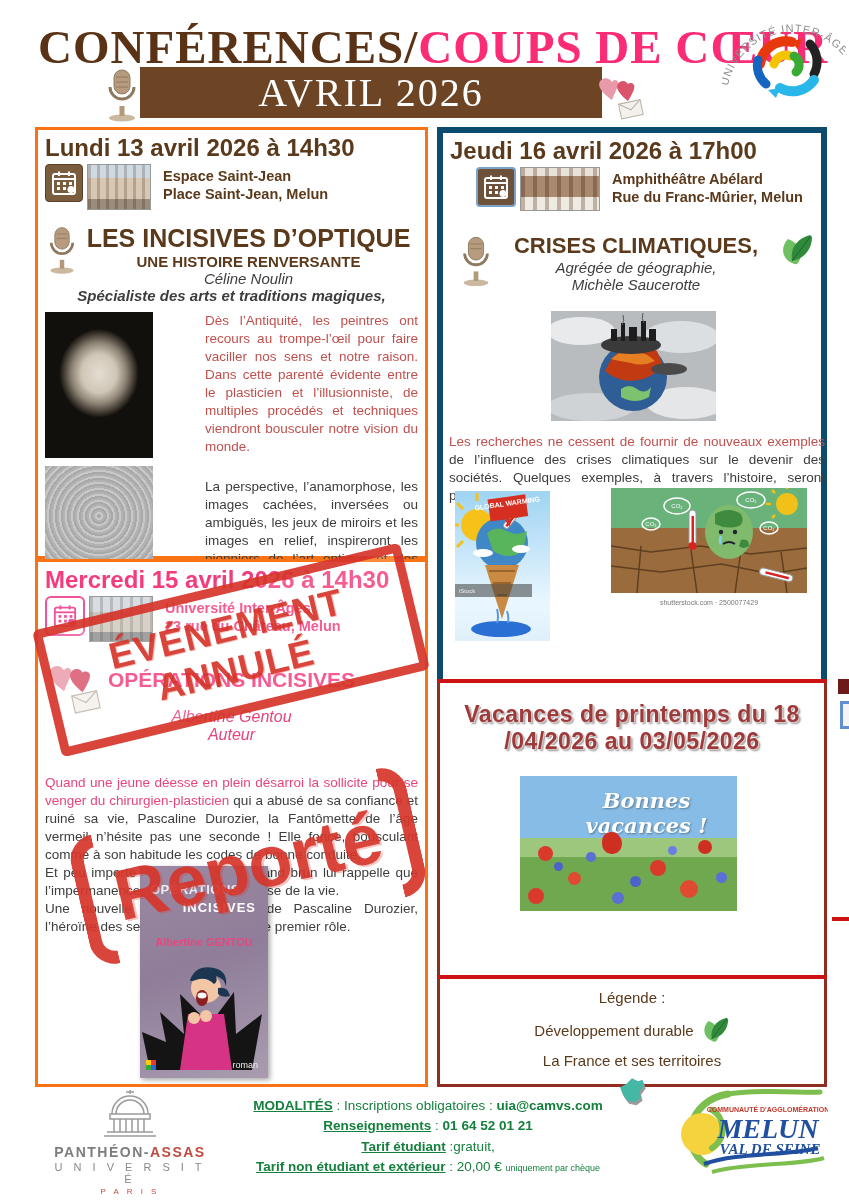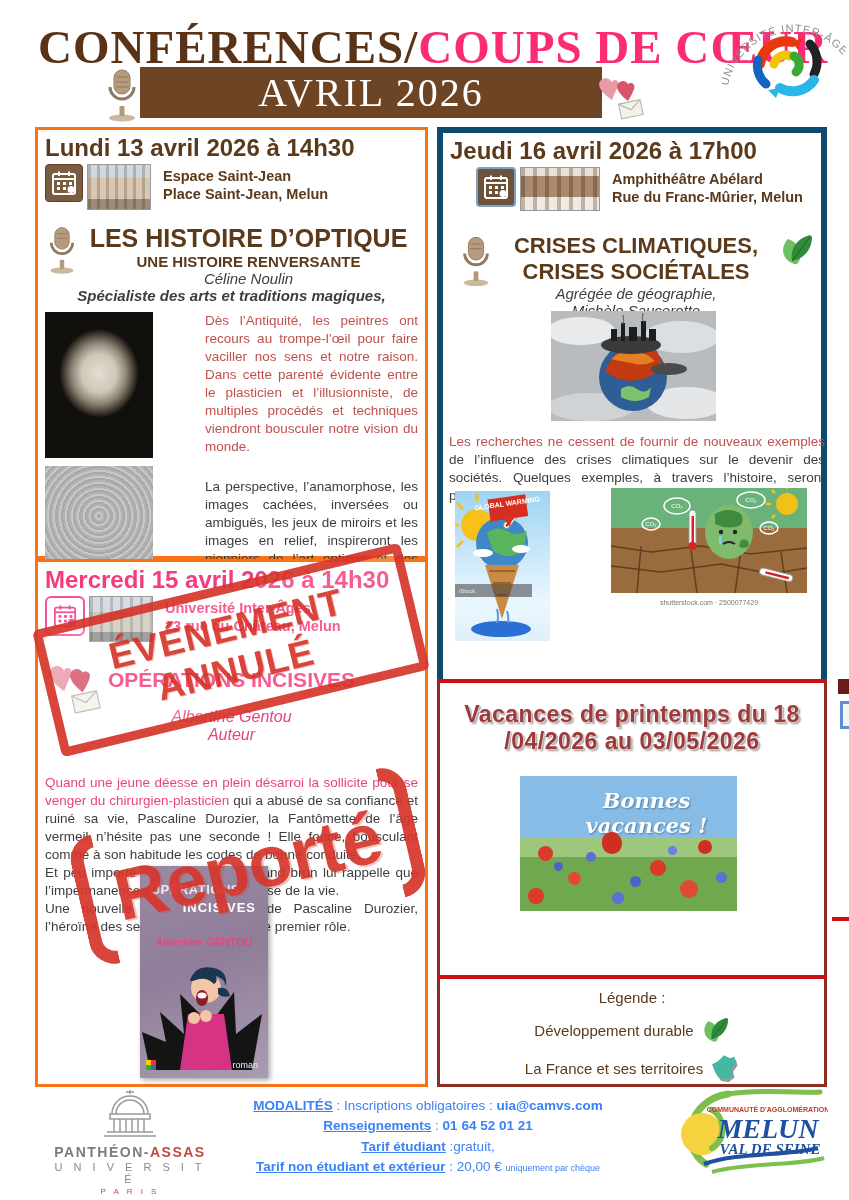--- a/index.html
+++ b/index.html
@@ -88,21 +88,21 @@
   
   .legend-line{display:flex;align-items:center;justify-content:center;gap:6px;
                font-size:15px;color:#5b3a1c;}
 
   
   .assas{left:50px;top:1088px;width:160px;text-align:center;color:#8a8a8a;}
   .assas .l1{font-size:14px;letter-spacing:1.5px;color:#7d7d7d;font-weight:bold;}
   .assas .l1 .red{color:#bf4a3e;}
   .assas .l2{font-size:11px;letter-spacing:4px;color:#8a8a8a;margin-top:1px;}
   .assas .l3{font-size:8px;letter-spacing:3px;color:#bf4a3e;margin-top:2px;}
-  .moda{left:238px;top:1096px;width:380px;text-align:center;color:#3b82f6;font-size:13.5px;line-height:1.5;}
+  .moda{left:238px;top:1096px;width:380px;text-align:center;color:#15803d;font-size:13.5px;line-height:1.5;}
   .moda .lbl{font-weight:bold;text-decoration:underline;}
   .moda .bold{font-weight:bold;}
   .moda .tiny{font-size:9px;}
   .melun{left:668px;top:1086px;width:160px;height:104px;}
 
   .cap{font-size:7px;color:#777;text-align:center;margin-top:2px;}
   .watermark{position:absolute;left:0;right:18px;top:62%;height:13px;background:rgba(60,60,60,.55);
              color:#eee;font-size:6px;display:flex;align-items:center;padding-left:4px;}
 </style>
 </head>
@@ -188,21 +188,21 @@
     <div style="display:flex;align-items:flex-start;margin-top:14px;">
       <svg class="mic" width="34" height="52" viewBox="0 0 38 54">
         <ellipse cx="19" cy="50" rx="13" ry="3.5" fill="#cbb99f"></ellipse>
         <rect x="16.5" y="38" width="5" height="10" fill="#b3987a"></rect>
         <path d="M7,19 a12,12 0 0 0 24,0" fill="none" stroke="#8f7a5f" stroke-width="3"></path>
         <rect x="11" y="2" width="16" height="24" rx="8" fill="#b79b7e" stroke="#8f7a5f"></rect>
         <line x1="13" y1="9" x2="25" y2="9" stroke="#8f7a5f"></line>
           <line x1="13" y1="14" x2="25" y2="14" stroke="#8f7a5f"></line>
       </svg>
       <div style="flex:1;">
-        <div class="ev-title brown" style="font-size:25px;">LES HISTOIRE D’OPTIQUE</div>
+        <div class="ev-title brown" style="font-size:25px;">LES INCISIVES D’OPTIQUE</div>
         <div class="ev-title brown" style="font-size:15px;">UNE HISTOIRE  RENVERSANTE</div>
         <div class="italic darktx" style="text-align:center;font-size:15px;">Céline Noulin</div>
       </div>
     </div>
     <div class="italic darktx" style="text-align:center;font-size:15px;font-weight:bold;">Spécialiste des arts et traditions magiques,</div>
 
     <div style="display:flex;gap:8px;margin-top:8px;">
       <div>
         <div class="bw1"></div>
         <div class="bw2" style="margin-top:8px;"></div>
@@ -322,21 +322,20 @@
         <ellipse cx="19" cy="50" rx="13" ry="3.5" fill="#cbb99f"></ellipse>
         <rect x="16.5" y="38" width="5" height="10" fill="#b3987a"></rect>
         <path d="M7,19 a12,12 0 0 0 24,0" fill="none" stroke="#8f7a5f" stroke-width="3"></path>
         <rect x="11" y="2" width="16" height="24" rx="8" fill="#b79b7e" stroke="#8f7a5f"></rect>
         <line x1="13" y1="9" x2="25" y2="9" stroke="#8f7a5f"></line>
           <line x1="13" y1="14" x2="25" y2="14" stroke="#8f7a5f"></line>
       </svg>
       <div style="flex:1;">
         <div class="ev-title brown" style="font-size:22px;">
           <div>CRISES CLIMATIQUES,</div>
-          <div>CRISES SOCIÉTALES</div>
         </div>
         <div class="italic darktx" style="text-align:center;font-size:15px;">Agrégée de géographie,</div>
         <div class="italic darktx" style="text-align:center;font-size:15px;">Michèle Saucerotte</div>
       </div>
       <svg width="36" height="34" viewBox="0 0 36 34">
         <path d="M4,24 a13,10 0 0 0 12,8 a13,10 0 0 1 -12,-8z" fill="#b9b9b9"></path>
         <path d="M14,30 C4,26 2,14 10,6 C22,10 26,22 20,30 C18,32 16,31 14,30z" fill="#6fbf63"></path>
         <path d="M32,2 C18,6 12,16 14,28 C26,26 34,16 34,4z" fill="#2f8a3c"></path>
         <path d="M14,28 C20,20 26,12 32,4" stroke="#1f6329" stroke-width="1" fill="none"></path>
       </svg>
@@ -474,21 +473,21 @@
     <div style="text-align:center;font-size:15px;color:#5b3a1c;margin-top:10px;">Légende :</div>
     <div class="legend-line" style="margin-top:10px;">
       <span>Développement durable</span>
       <svg width="30" height="28" viewBox="0 0 36 34">
         <path d="M4,24 a13,10 0 0 0 12,8 a13,10 0 0 1 -12,-8z" fill="#b9b9b9"></path>
         <path d="M14,30 C4,26 2,14 10,6 C22,10 26,22 20,30 C18,32 16,31 14,30z" fill="#6fbf63"></path>
         <path d="M32,2 C18,6 12,16 14,28 C26,26 34,16 34,4z" fill="#2f8a3c"></path>
         <path d="M14,28 C20,20 26,12 32,4" stroke="#1f6329" stroke-width="1" fill="none"></path>
       </svg>
     </div>
-    <div class="legend-line" style="margin-top:8px;">
+    <div class="legend-line" style="margin-top:8px;flex-direction:column;">
       <span>La France et ses territoires</span>
       <svg width="30" height="32" viewBox="0 0 40 42">
         <path d="M22,8 L30,12 L36,10 L38,18 L32,26 L34,34 L26,40 L16,38 L10,30 L6,20 L14,16 Z" fill="#9a9a9a"></path>
         <path d="M20,4 L28,8 L34,6 L36,14 L30,22 L32,30 L24,36 L14,34 L8,26 L4,16 L12,12 Z" fill="#45b8a5"></path>
       </svg>
     </div>
   </div>
 
   <div class="abs" style="left:838px;top:679px;width:11px;height:15px;background:#6d1a1a;"></div>
   <div class="abs" style="left:840px;top:701px;width:9px;height:28px;background:#f4f4f4;border:3px solid #5f8fd0;border-right:none;box-sizing:border-box;"></div>

